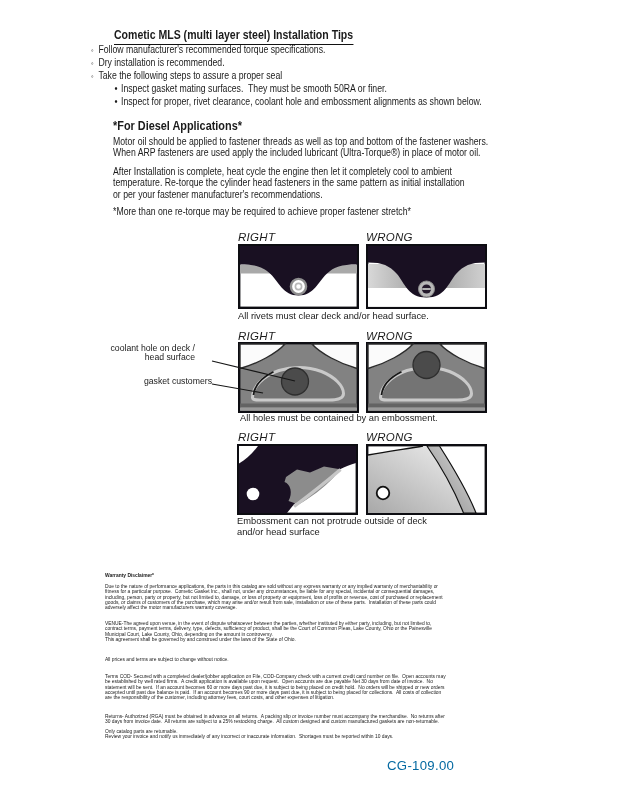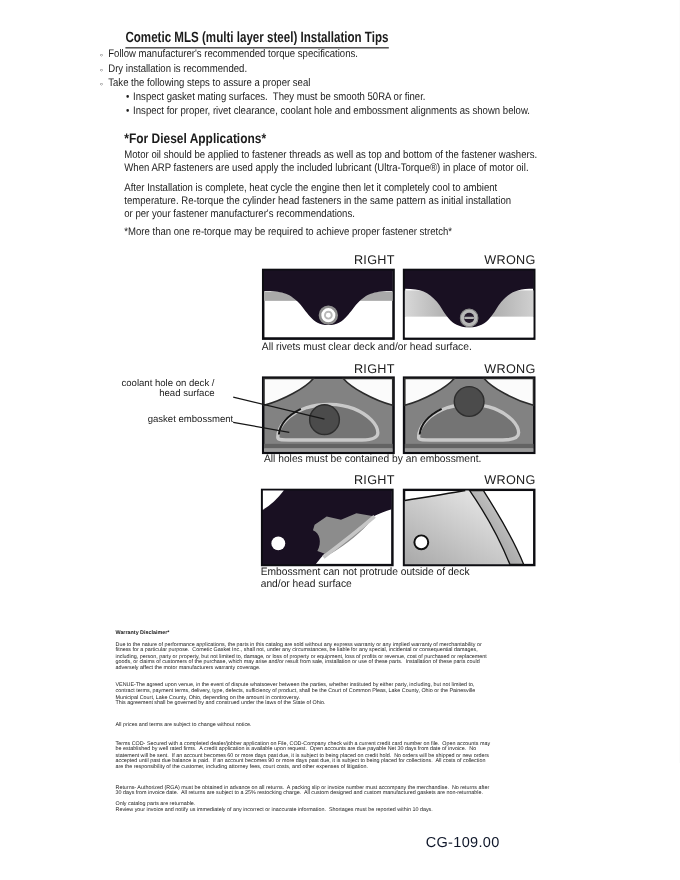--- a/index.html
+++ b/index.html
@@ -10,30 +10,30 @@
   .squeeze{transform:scaleX(.87);transform-origin:0 0;}
   .squeeze-t{transform:scaleX(.78);transform-origin:0 0;}
   .title{font-size:13.5px;font-weight:bold;border-bottom:1.6px solid #111;
          padding-bottom:2px;display:inline-block;white-space:pre;}
   .b{display:flex;align-items:flex-start;font-size:10px;line-height:12.9px;}
   .mk{width:8.5px;font-size:8.5px;flex:0 0 auto;}
   .sub{padding-left:27px;}
   .sub .mk{font-size:10px;width:7.5px;}
   .h2{font-size:12.5px;font-weight:bold;white-space:pre;}
   .body-txt{font-size:10px;line-height:11.4px;}
-  .rw-label{font-size:11.5px;letter-spacing:.3px;text-align:right;width:121px;}
+  .rw-label{font-size:11.5px;letter-spacing:.3px;text-align:left;width:121px;font-style:italic;}
   .caption{font-size:9.8px;transform:scaleX(.95);transform-origin:0 0;line-height:10.8px;}
   .ann{font-size:8.7px;line-height:9.3px;text-align:right;width:97px;}
   .disc{font-size:4.9px;line-height:5.2px;color:#1a1a1a;}
   .disc .hd{font-weight:bold;margin:0 0 6px 0;}
   .disc p{margin:0;}
   .mb11{margin-bottom:11px!important}.mb15{margin-bottom:15px!important}
   .mb12{margin-bottom:12px!important}.mb14{margin-bottom:14px!important}
   .mb4{margin-bottom:4px!important}
-  .footer-code{font-size:13.2px;letter-spacing:.3px;color:#0f172a;}
+  .footer-code{font-size:13.2px;letter-spacing:.3px;color:#0369a1;}
   svg{display:block;}
 </style>
 </head>
 <body>
 
 <div class="page">
 
   <div class="abs" style="left:114px;top:25px;">
     <span class="title squeeze-t">Cometic MLS (multi layer steel) Installation Tips</span>
   </div>
@@ -97,21 +97,21 @@
     <rect x="56" y="43.9" width="9" height="2.2" rx="1" fill="#b3b3b3"></rect>
   </svg>
 
   <div class="abs caption" style="left:238px;top:311px;">All rivets must clear deck and/or head surface.</div>
 
   <div class="abs rw-label" style="left:238px;top:330px;">RIGHT</div>
   <div class="abs rw-label" style="left:366px;top:330px;">WRONG</div>
 
   <div class="abs ann" style="left:98px;top:344px;">coolant hole on
 deck / head surface</div>
-  <div class="abs ann" style="left:115px;top:377px;">gasket embossment</div>
+  <div class="abs ann" style="left:115px;top:377px;">gasket customers</div>
 
   <svg class="abs" style="left:238px;top:342px;" width="121" height="71" viewBox="0 0 121 71">
     <rect x="1.2" y="1.2" width="118.6" height="68.6" fill="#828282" stroke="#0d0d12" stroke-width="2.4"></rect>
     <path d="M2,2 L47,2 C39,11 20,21.5 2,26.5 Z" fill="#fbfbfb" stroke="#2b2b2b" stroke-width="1.4"></path>
     <path d="M119,2 L74,2 C82,11 101,21.5 119,26.5 Z" fill="#fbfbfb" stroke="#2b2b2b" stroke-width="1.4"></path>
     <rect x="2" y="61.5" width="117" height="4" fill="#636363"></rect>
     <rect x="2" y="65.5" width="117" height="3.3" fill="#9a9a9a"></rect>
     <path d="M14.5,55.5 C14.5,45 25,34 41,28.5 C54,24.5 70,24.5 83.5,29.5 C97,35 105.5,44 105.5,51.5 C105.5,56.5 100.5,58 91,58 L26,58 C17.5,58 14.5,58 14.5,55.5 Z" fill="#747474" stroke="#c9c9c9" stroke-width="3"></path>
     <path d="M15.5,53 C16.5,44 24,35.5 35.5,29.8" fill="none" stroke="#161616" stroke-width="1.8"></path>
     <circle cx="57" cy="39.5" r="13.5" fill="#4b4b4b" stroke="#2e2e2e" stroke-width="1.3"></circle>

